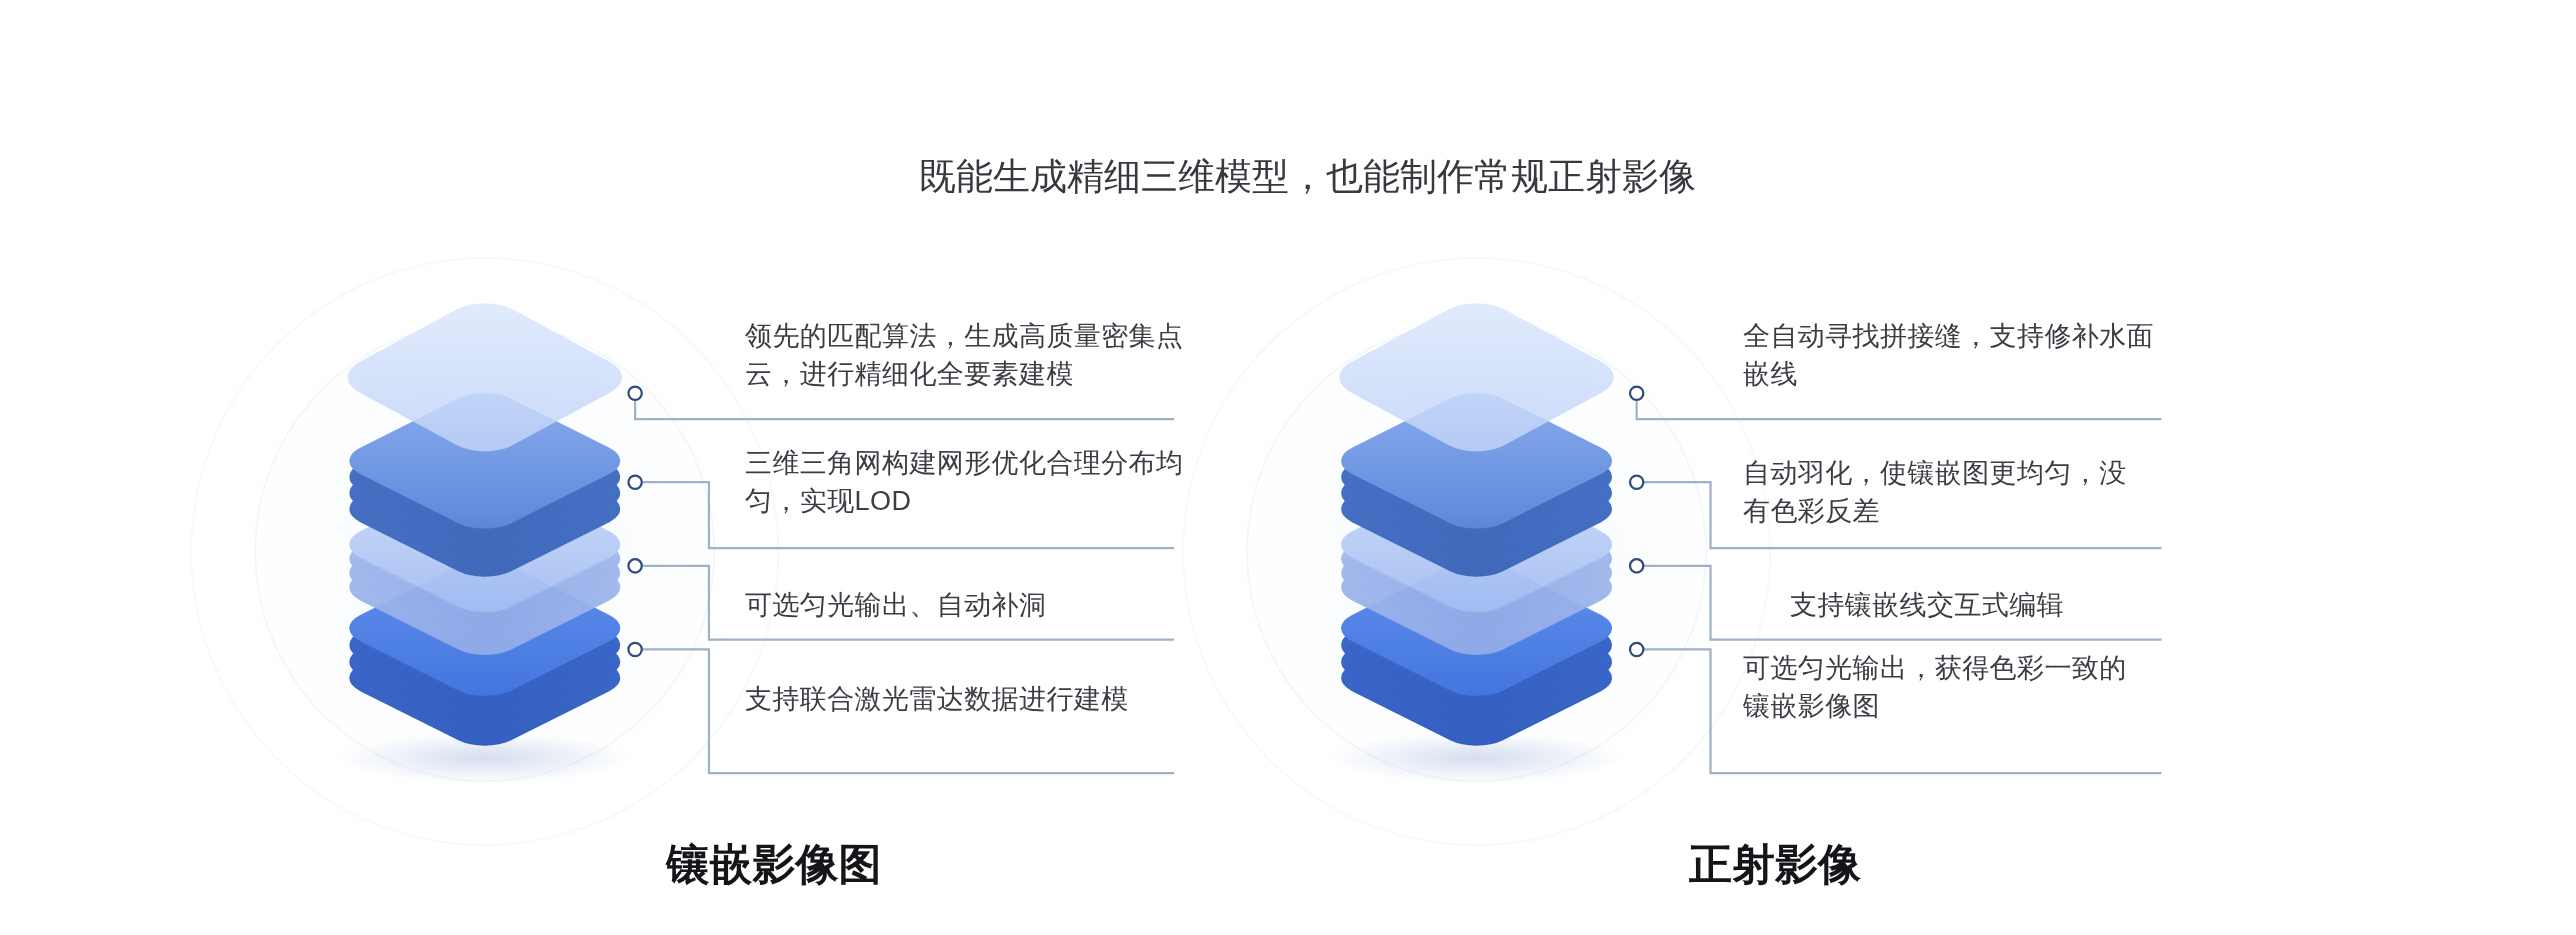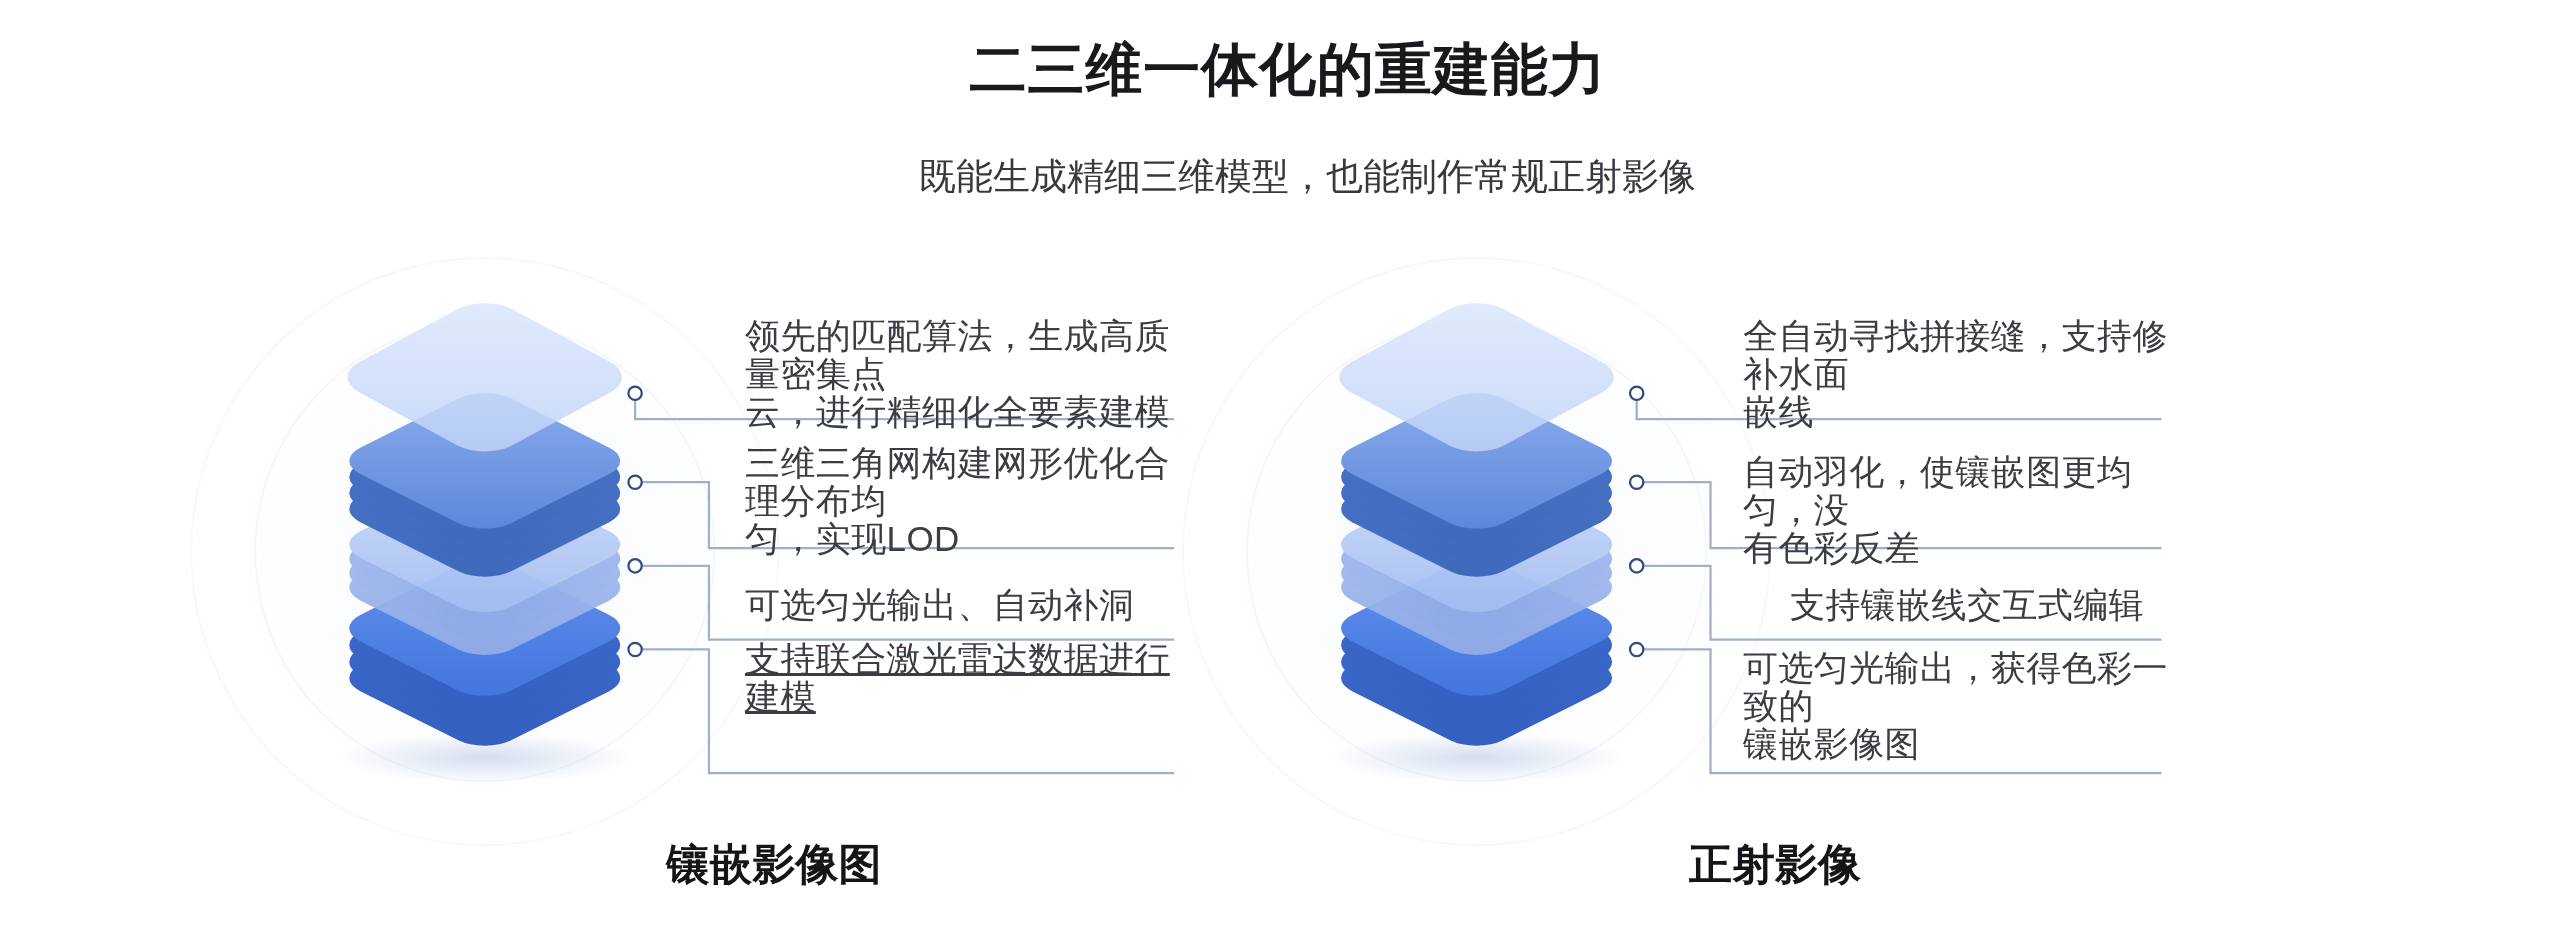--- a/index.html
+++ b/index.html
@@ -15,21 +15,21 @@
   .page-subtitle {
     position:absolute; top:155px; left:0; width:100%;
     text-align:center; font-size:37px; line-height:43px; font-weight:400;
     color:#36393e;
     padding-left:39px;
   }
 
   #scene { position:absolute; left:0; top:0; width:2576px; height:936px; }
 
   .callout-text {
-    position:absolute; font-size:35px; line-height:38px; color:#3a3d43;
+    position:absolute; font-size:27px; line-height:38px; color:#3a3d43;
     white-space:pre-line; letter-spacing:0.4px;
   }
   .col-left  .ct { left:745px;  width:445px; }
   .col-right .ct { left:1743px; width:427px; }
 
   .module-label {
     position:absolute; top:840px; font-size:43px; line-height:48px;
     font-weight:700; color:#141518; text-align:center; width:356px;
   }
   .label-left  { left:596px; }
@@ -161,30 +161,29 @@
       <circle cx="714" cy="542" r="7.5"></circle>
       <circle cx="714" cy="636" r="7.5"></circle>
       <circle cx="714" cy="730" r="7.5"></circle>
       <circle cx="1840" cy="442" r="7.5"></circle>
       <circle cx="1840" cy="542" r="7.5"></circle>
       <circle cx="1840" cy="636" r="7.5"></circle>
       <circle cx="1840" cy="730" r="7.5"></circle>
     </g>
   </svg>
 
-  <h1 class="page-title">二三维一体化的重建能力</h1>
   <div class="page-subtitle">既能生成精细三维模型，也能制作常规正射影像</div>
 
   <div class="col-left">
     <div class="callout-text ct" style="top:317px;">领先的匹配算法，生成高质量密集点
 云，进行精细化全要素建模</div>
     <div class="callout-text ct" style="top:444px;">三维三角网构建网形优化合理分布均
 匀，实现LOD</div>
     <div class="callout-text ct" style="top:586px;">可选匀光输出、自动补洞</div>
-    <div class="callout-text ct" style="top:640px;text-decoration:underline;">支持联合激光雷达数据进行建模</div>
+    <div class="callout-text ct" style="top:680px;">支持联合激光雷达数据进行建模</div>
     <div class="module-label label-left">镶嵌影像图</div>
   </div>
 
   <div class="col-right">
     <div class="callout-text ct" style="top:317px;">全自动寻找拼接缝，支持修补水面
 嵌线</div>
     <div class="callout-text ct" style="top:456px;font-family:Liberation Mono, monospace;">自动羽化，使镶嵌图更均匀，没
 有色彩反差</div>
     <div class="callout-text ct" style="top:586px;margin-left:47px;">支持镶嵌线交互式编辑</div>
     <div class="callout-text ct" style="top:649px;">可选匀光输出，获得色彩一致的

